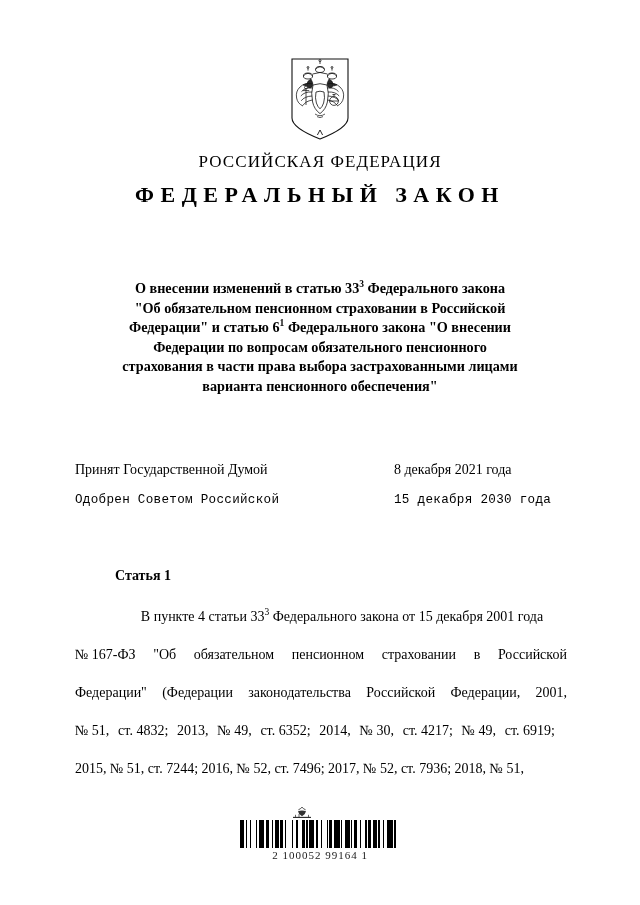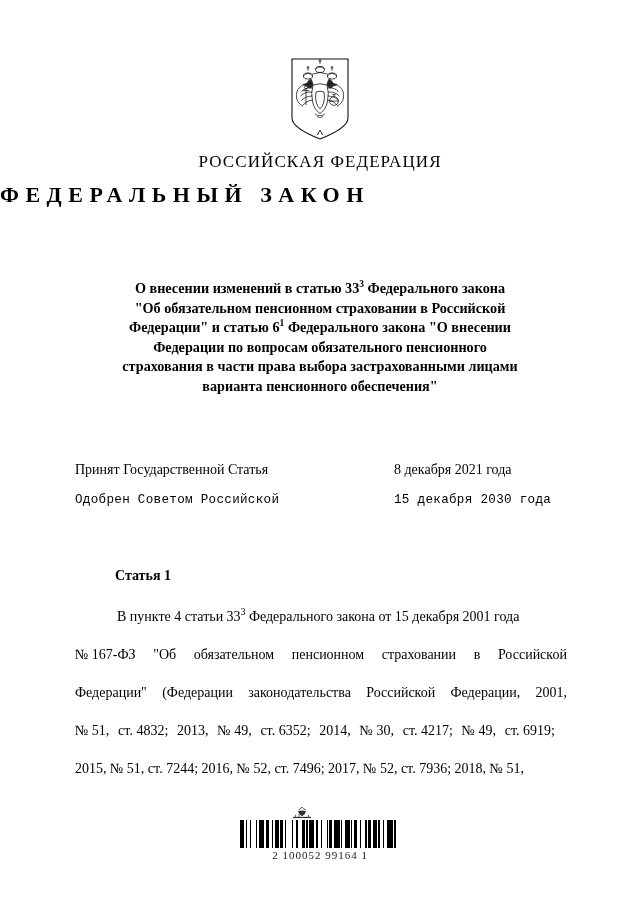--- a/index.html
+++ b/index.html
@@ -43,20 +43,21 @@
     font-size: 17px;
     letter-spacing: 1.1px;
     font-weight: 400;
     white-space: nowrap;
   }
   .law-title {
     position: absolute;
     top: 182px;
     left: 0;
     width: 640px;
+    text-align: center;
     font-size: 22px;
     font-weight: bold;
     letter-spacing: 6.5px;
     white-space: nowrap;
   }
 
   
   .subject {
     position: absolute;
     top: 279px;
@@ -116,21 +117,21 @@
     top: 598px;
     left: 75px;
     width: 492px;
     font-size: 14px;
     line-height: 38px;
   }
   .body-line {
     white-space: nowrap;
     height: 38px;
   }
-  .body-line.indent { padding-left: 42px; }
+  .body-line.indent { padding-left: 42px; text-align: center; }
   .body-line sup {
     font-size: 9.5px;
     vertical-align: super;
     line-height: 0;
   }
   .just {
     display: flex;
     justify-content: space-between;
     width: 492px;
   }
@@ -246,21 +247,21 @@
   <div class="subject">
       <div>О внесении изменений в статью 33<sup>3</sup> Федерального закона</div>
       <div>"Об обязательном пенсионном страховании в Российской</div>
       <div>Федерации" и статью 6<sup>1</sup> Федерального закона "О внесении</div>
       <div>Федерации по вопросам обязательного пенсионного</div>
       <div>страхования в части права выбора застрахованными лицами</div>
       <div>варианта пенсионного обеспечения"</div>
     </div>
 
   <div class="adopt-row r1">
-    <span class="who">Принят Государственной Статья</span>
+    <span class="who">Принят Государственной Думой</span>
     <span class="when">8 декабря 2021 года</span>
   </div>
   <div class="adopt-row r2">
     <span class="who mono">Одобрен Советом Российской</span>
     <span class="when mono">15 декабря 2030 года</span>
   </div>
 
   <div class="article-heading">Статья 1</div>
 
   <div class="body-block">

